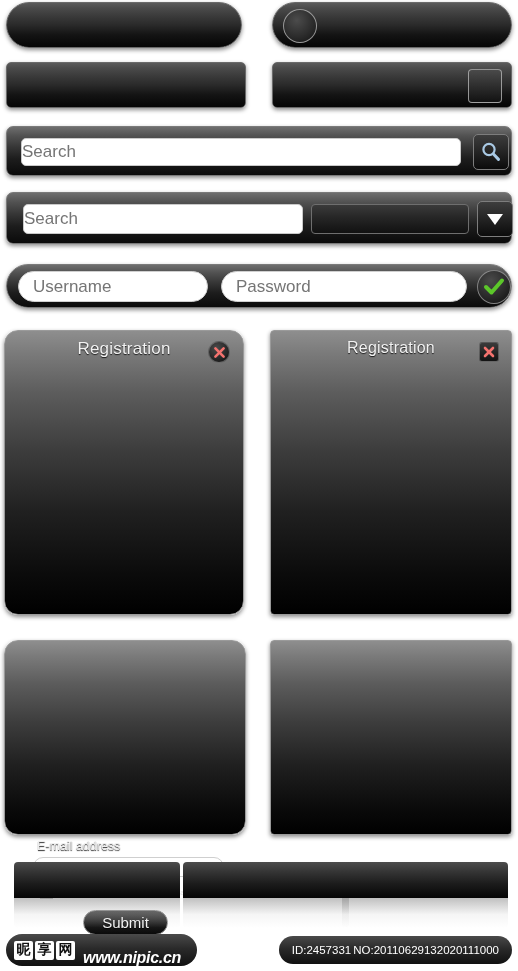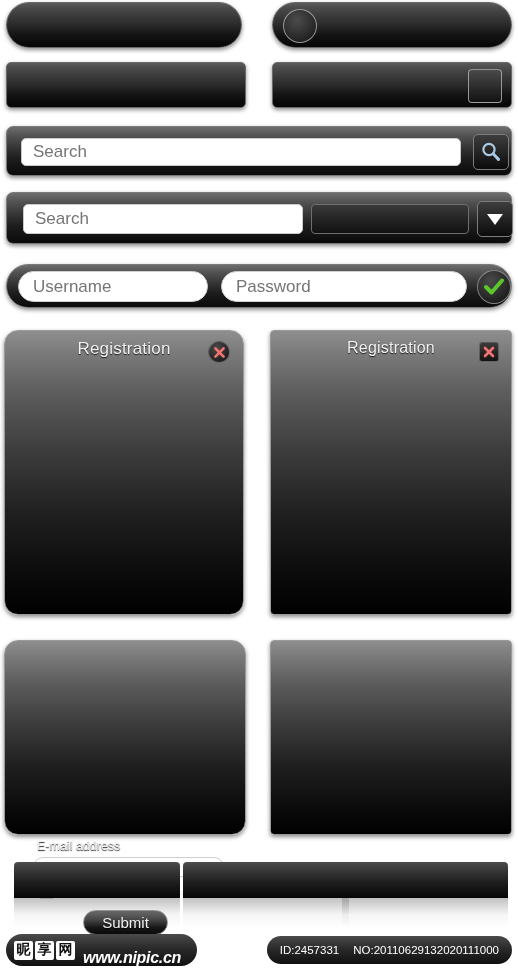--- a/index.html
+++ b/index.html
@@ -51,21 +51,21 @@
     border: 1px solid rgba(190,190,190,.75);
     background: linear-gradient(to bottom, #4a4a4a 0%, #2b2b2b 55%, #121212 100%);
   }
 
   
   .bar { position: absolute; border-radius: 7px; }
   .inp-white {
     position: absolute; background: #fff;
     border: 1px solid #c9c9c9;
     color: #b0b0b0; font-size: 17px;
-    display: flex; align-items: center; padding-left: 11px;
+    display: flex; align-items: center; 
   }
   .inp-white.round { border-radius: 5px; }
   .icon-btn {
     position: absolute; border-radius: 5px;
     display: flex; align-items: center; justify-content: center;
     background: linear-gradient(to bottom, #3d3d3d 0%, #242424 50%, #0b0b0b 100%);
     border: 1px solid #7d7d7d;
   }
   .select-box {
     position: absolute; border-radius: 4px;
@@ -165,21 +165,21 @@
   }
   .wm-url {
     color: #fff; font-size: 16px; font-weight: bold; font-style: italic;
     letter-spacing: -.3px;
     margin-top: 15px;
   }
   .wm-right {
     position: absolute; right: 6px; top: 936px;
     height: 28px; border-radius: 14px; padding: 9px 13px;
     background: linear-gradient(to bottom, #4a4a4a 0%, #2a2a2a 45%, #101010 100%);
-    display: flex; align-items: center; gap: 14px;
+    display: flex; align-items: center; gap: 2px;
     color: #ffffff; font-size: 11.5px;
   }
 </style>
 </head>
 <body>
 
 <div class="stage">
 
   <div class="btn-pill-lg gloss shadow" style="left:6px; top:2px; width:236px;"></div>
 

